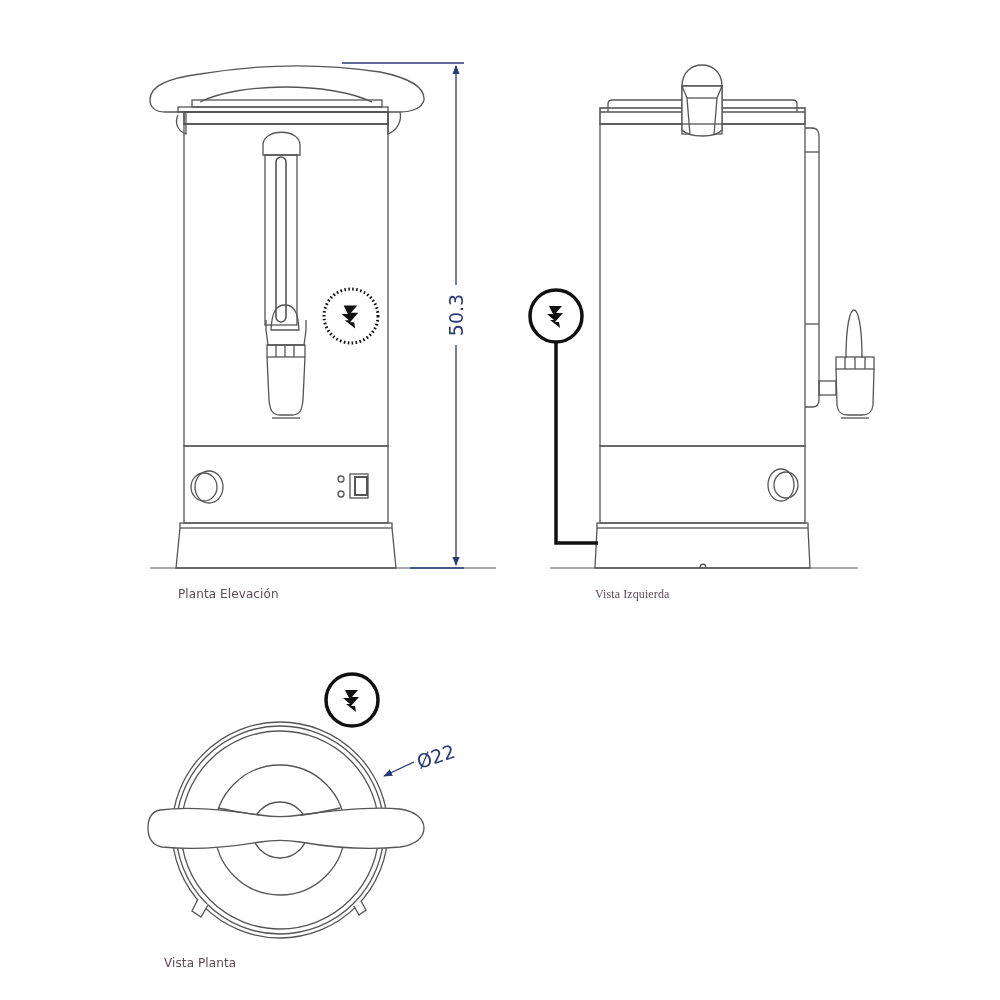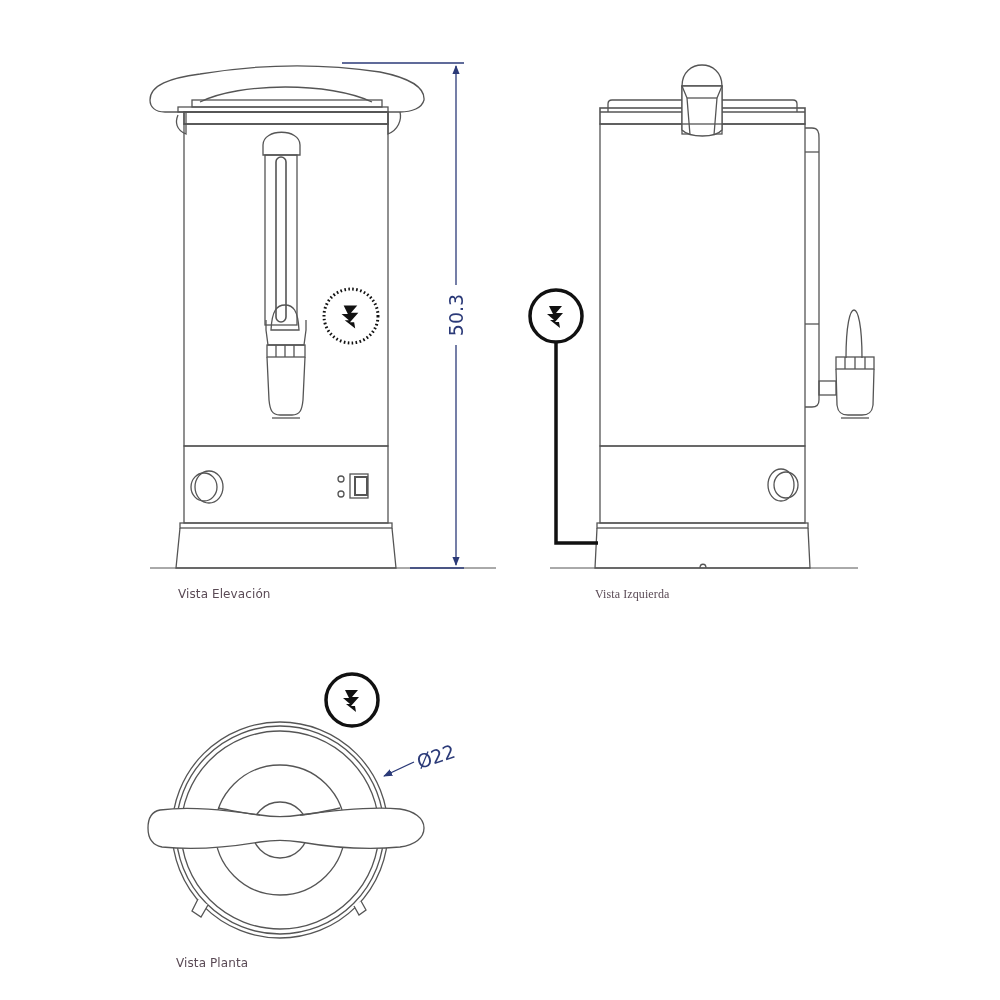--- a/index.html
+++ b/index.html
@@ -158,15 +158,15 @@
     <circle r="26" fill="#fff" stroke="#111" stroke-width="3.5"></circle>
     <use href="#bolt"></use>
   </g>
 
   <g>
     <line x1="414" y1="762" x2="384" y2="776" stroke="#2b3a78" stroke-width="1.3" marker-end="url(#arrow)"></line>
     <text class="dim-text" x="0" y="0" transform="translate(438,763) rotate(-18)" text-anchor="middle" font-size="19" fill="#2b3a78">Ø22</text>
   </g>
 </svg>
 
-<div class="view-label" style="left:178px; top:587px;">Vista Elevación</div>
+<div class="view-label" style="left:178px; top:587px;">Planta Elevación</div>
 <div class="view-label" style="left:595px; top:587px;font-family:Liberation Serif, serif;">Vista Izquierda</div>
-<div class="view-label" style="left:176px; top:956px;">Vista Planta</div>
+<div class="view-label" style="left:164px; top:956px;">Vista Planta</div>
 
 </body></html>

